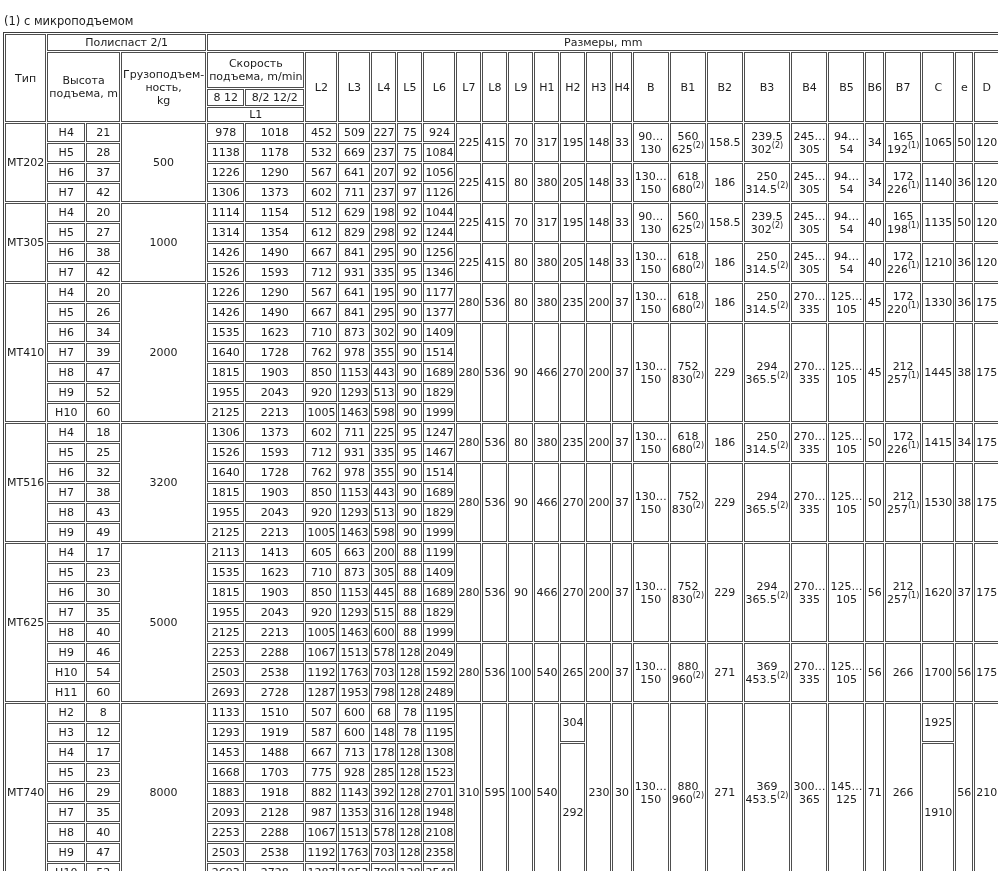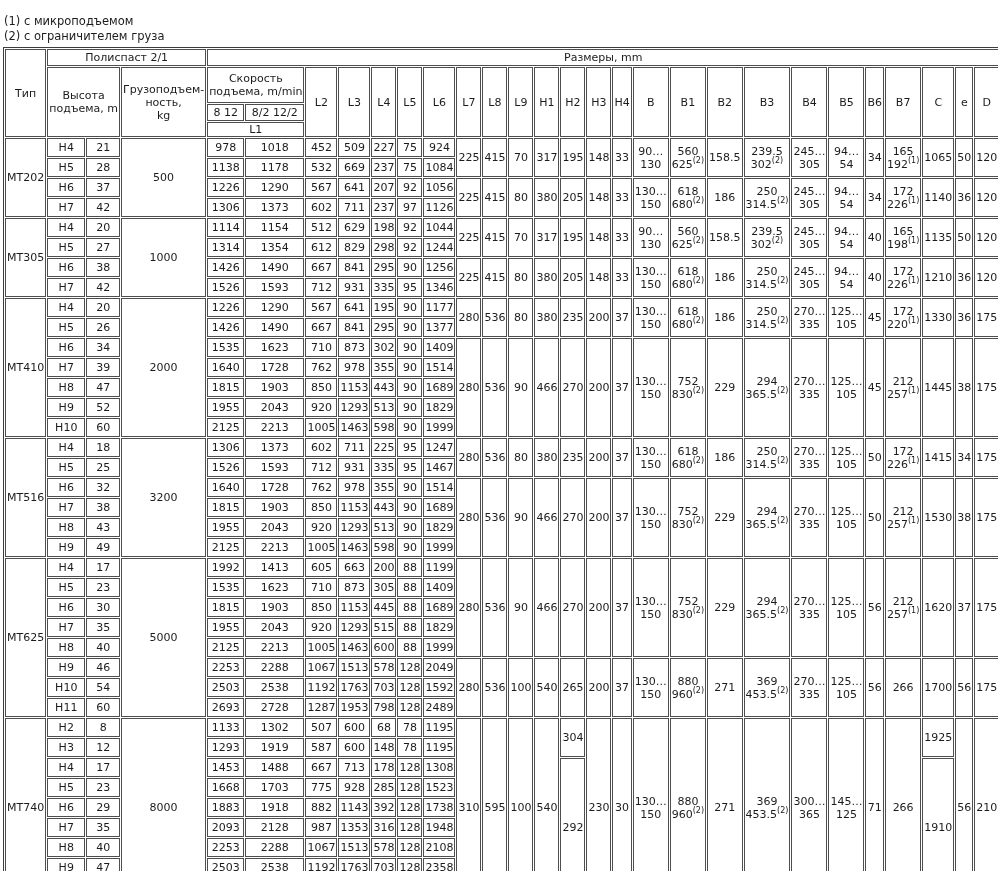--- a/index.html
+++ b/index.html
@@ -28,21 +28,20 @@
   #specs-table thead tr:nth-child(3) th { height:17px;margin-top:36px; }
   #specs-table thead tr:nth-child(4) th { height:15px;margin-top:48px; }
   #specs-table tbody tr { height:19px; }
   #specs-table sup { font-size:8px; line-height:0; vertical-align:super; }
 </style>
 </head>
 <body>
 
 <div class="footnotes">
   <div class="footnote">(1) с микроподъемом</div>
-  <div class="footnote">(2) с ограничителем груза</div>
 </div>
 
 <table id="specs-table">
     <colgroup>
       <col style="width: 40px;">
       <col style="width: 35px;">
       <col style="width: 31px;">
       <col style="width: 84px;">
       <col style="width: 35px;">
       <col style="width: 56px;">
@@ -494,21 +493,21 @@
         <td>1463</td>
         <td>598</td>
         <td>90</td>
         <td>1999</td>
       </tr>
       <tr>
         <td rowspan="8">МТ625</td>
         <td>H4</td>
         <td>17</td>
         <td rowspan="8">5000</td>
-        <td>1992</td>
+        <td>2113</td>
         <td>1413</td>
         <td>605</td>
         <td>663</td>
         <td>200</td>
         <td>88</td>
         <td>1199</td>
         <td rowspan="5">280</td>
         <td rowspan="5">536</td>
         <td rowspan="5">90</td>
         <td rowspan="5">466</td>
@@ -621,21 +620,21 @@
         <td>798</td>
         <td>128</td>
         <td>2489</td>
       </tr>
       <tr>
         <td rowspan="9">МТ740</td>
         <td>H2</td>
         <td>8</td>
         <td rowspan="9">8000</td>
         <td>1133</td>
-        <td>1302</td>
+        <td>1510</td>
         <td>507</td>
         <td>600</td>
         <td>68</td>
         <td>78</td>
         <td>1195</td>
         <td rowspan="9">310</td>
         <td rowspan="9">595</td>
         <td rowspan="9">100</td>
         <td rowspan="9">540</td>
         <td rowspan="2">304</td>
@@ -690,21 +689,21 @@
       </tr>
       <tr>
         <td>H6</td>
         <td>29</td>
         <td>1883</td>
         <td>1918</td>
         <td>882</td>
         <td>1143</td>
         <td>392</td>
         <td>128</td>
-        <td>1738</td>
+        <td>2701</td>
       </tr>
       <tr>
         <td>H7</td>
         <td>35</td>
         <td>2093</td>
         <td>2128</td>
         <td>987</td>
         <td>1353</td>
         <td>316</td>
         <td>128</td>

